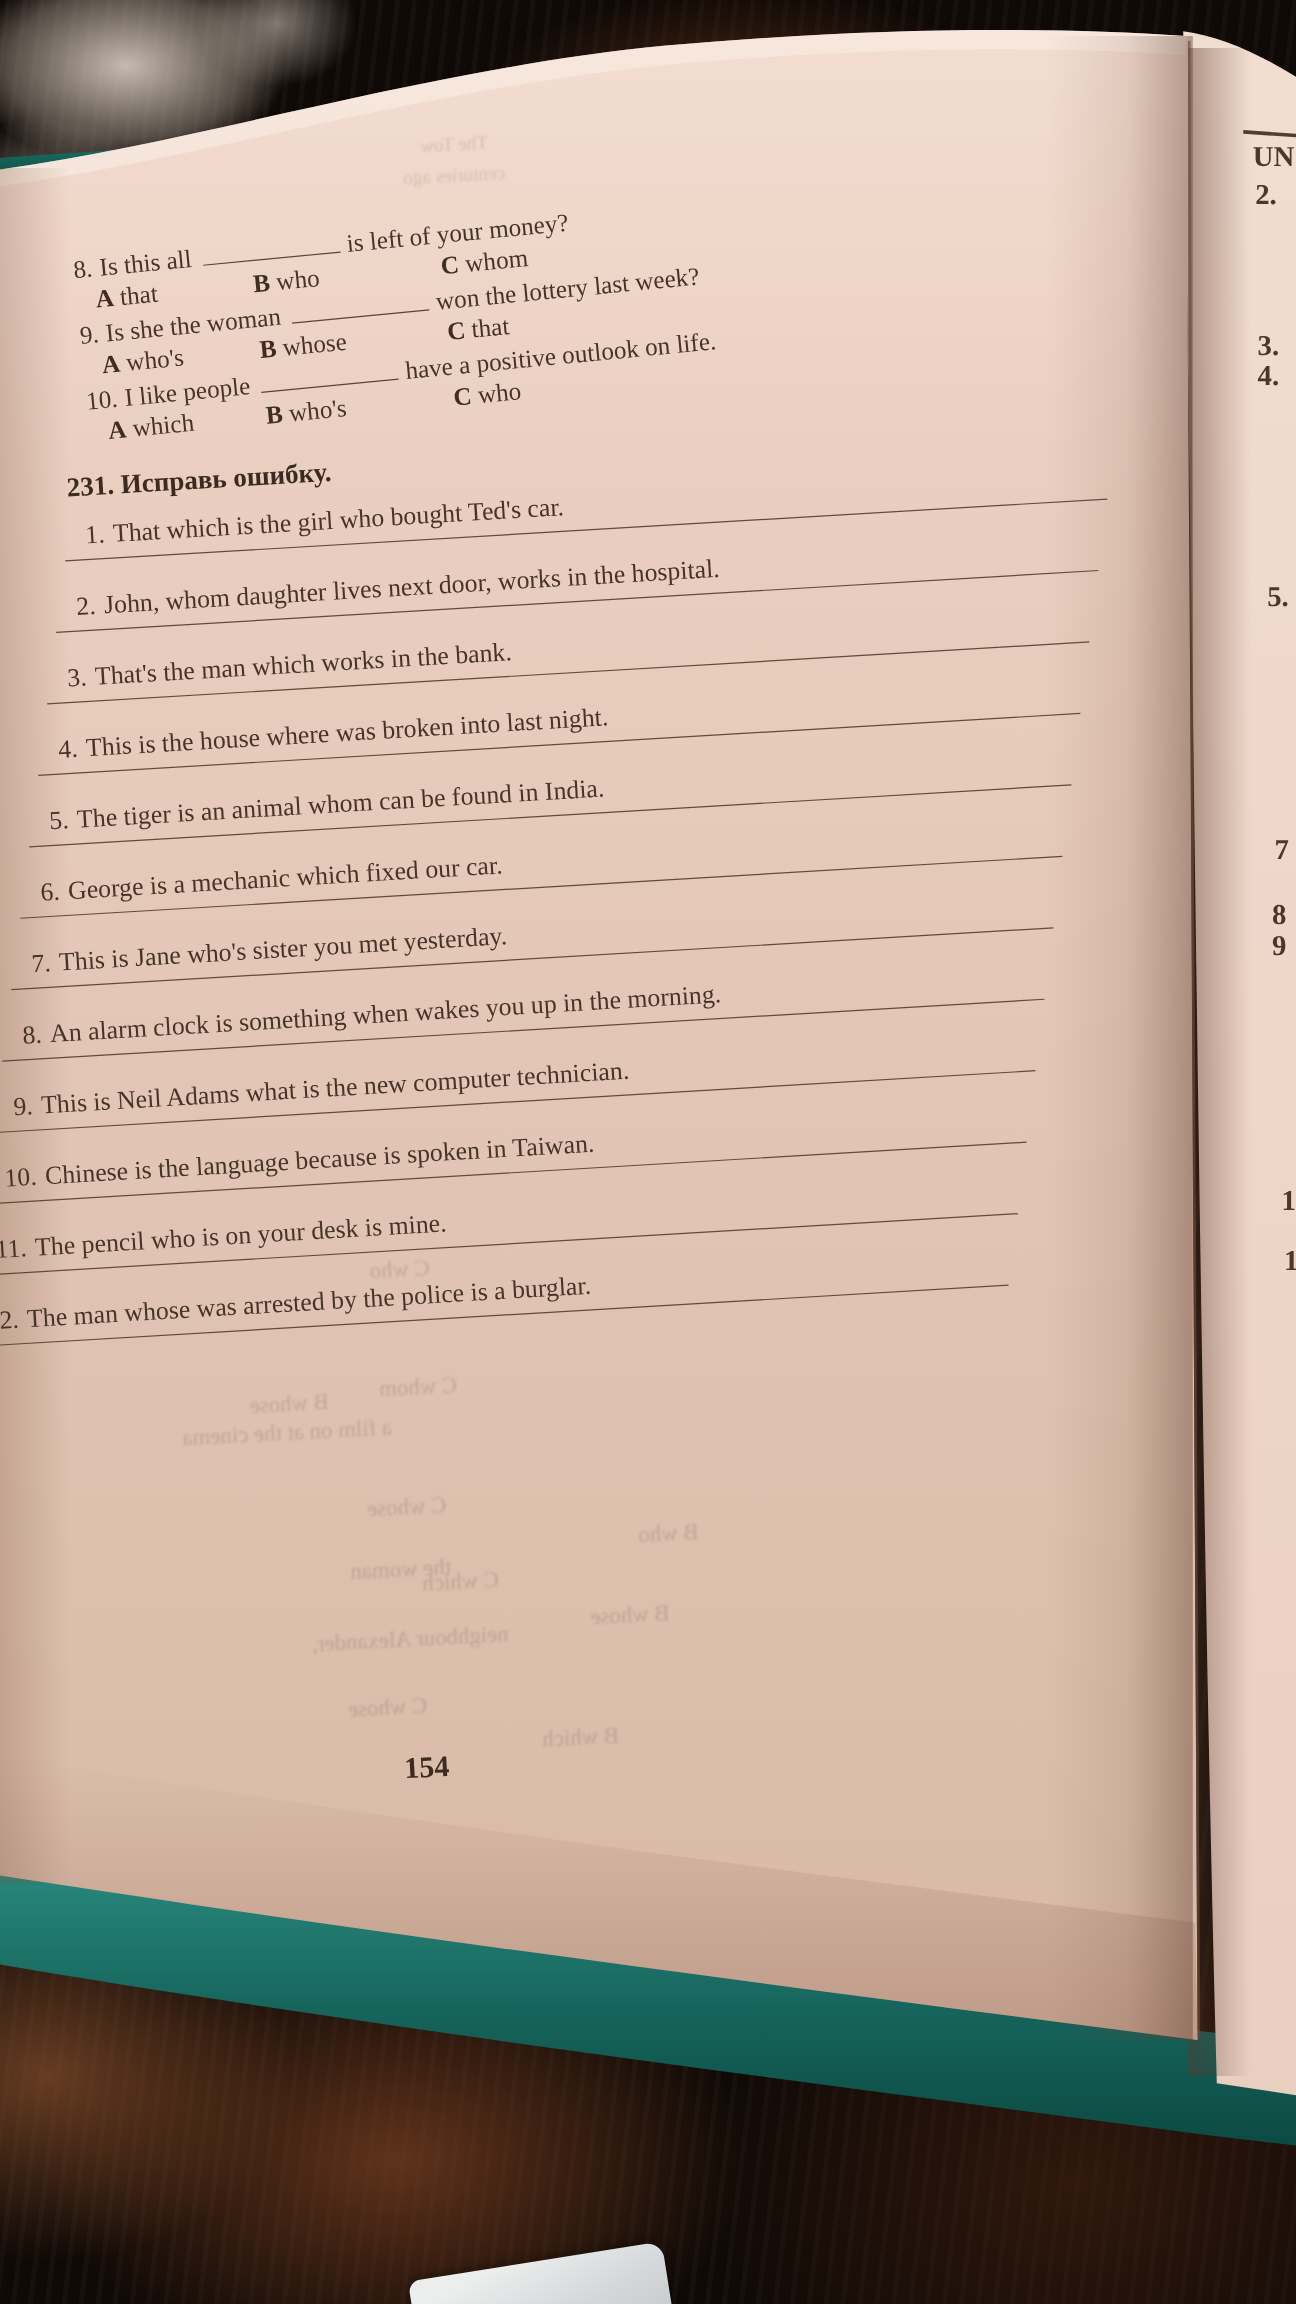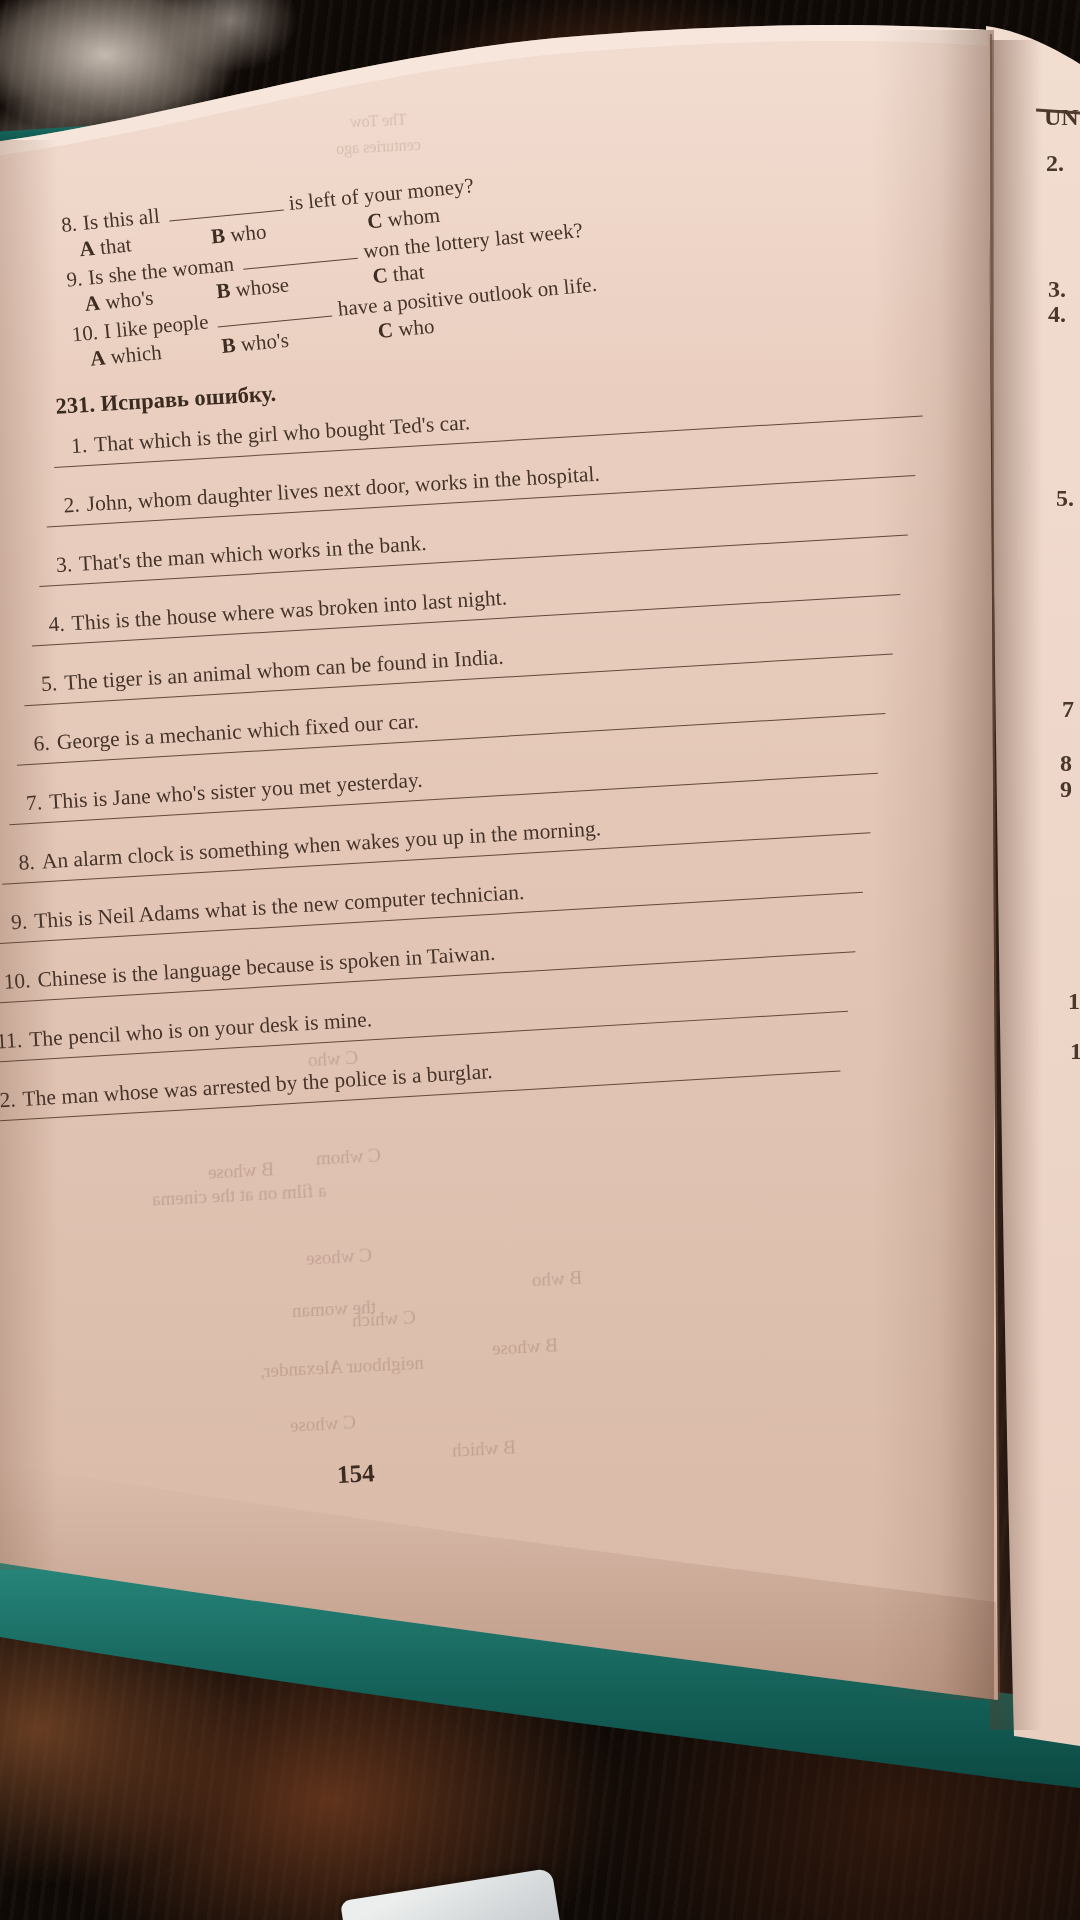--- a/index.html
+++ b/index.html
@@ -65,21 +65,21 @@
 
   .page-num{
     position:absolute;left:337px;top:1460px;
     font-size:25px;font-weight:bold;color:#3b2b21;
     transform:rotate(-3deg);
   }
 
   
   .np{position:absolute;font-weight:bold;font-size:24px;color:#4a372c;white-space:nowrap;}
   .np-divider{position:absolute;left:1036px;top:110px;width:46px;height:3px;background:#53var;background:#533d30;transform:rotate(4deg);}
-  .np-un{left:1044px;top:104px;}
+  .np-un{left:1044px;top:118px;}
   .np-2{left:1046px;top:150px;}
   .np-3{left:1048px;top:276px;}
   .np-4{left:1048px;top:301px;}
   .np-5{left:1056px;top:485px;}
   .np-7{left:1062px;top:696px;}
   .np-8{left:1060px;top:750px;}
   .np-9{left:1060px;top:776px;}
   .np-p1{left:1068px;top:988px;}
   .np-p2{left:1070px;top:1038px;}
 

